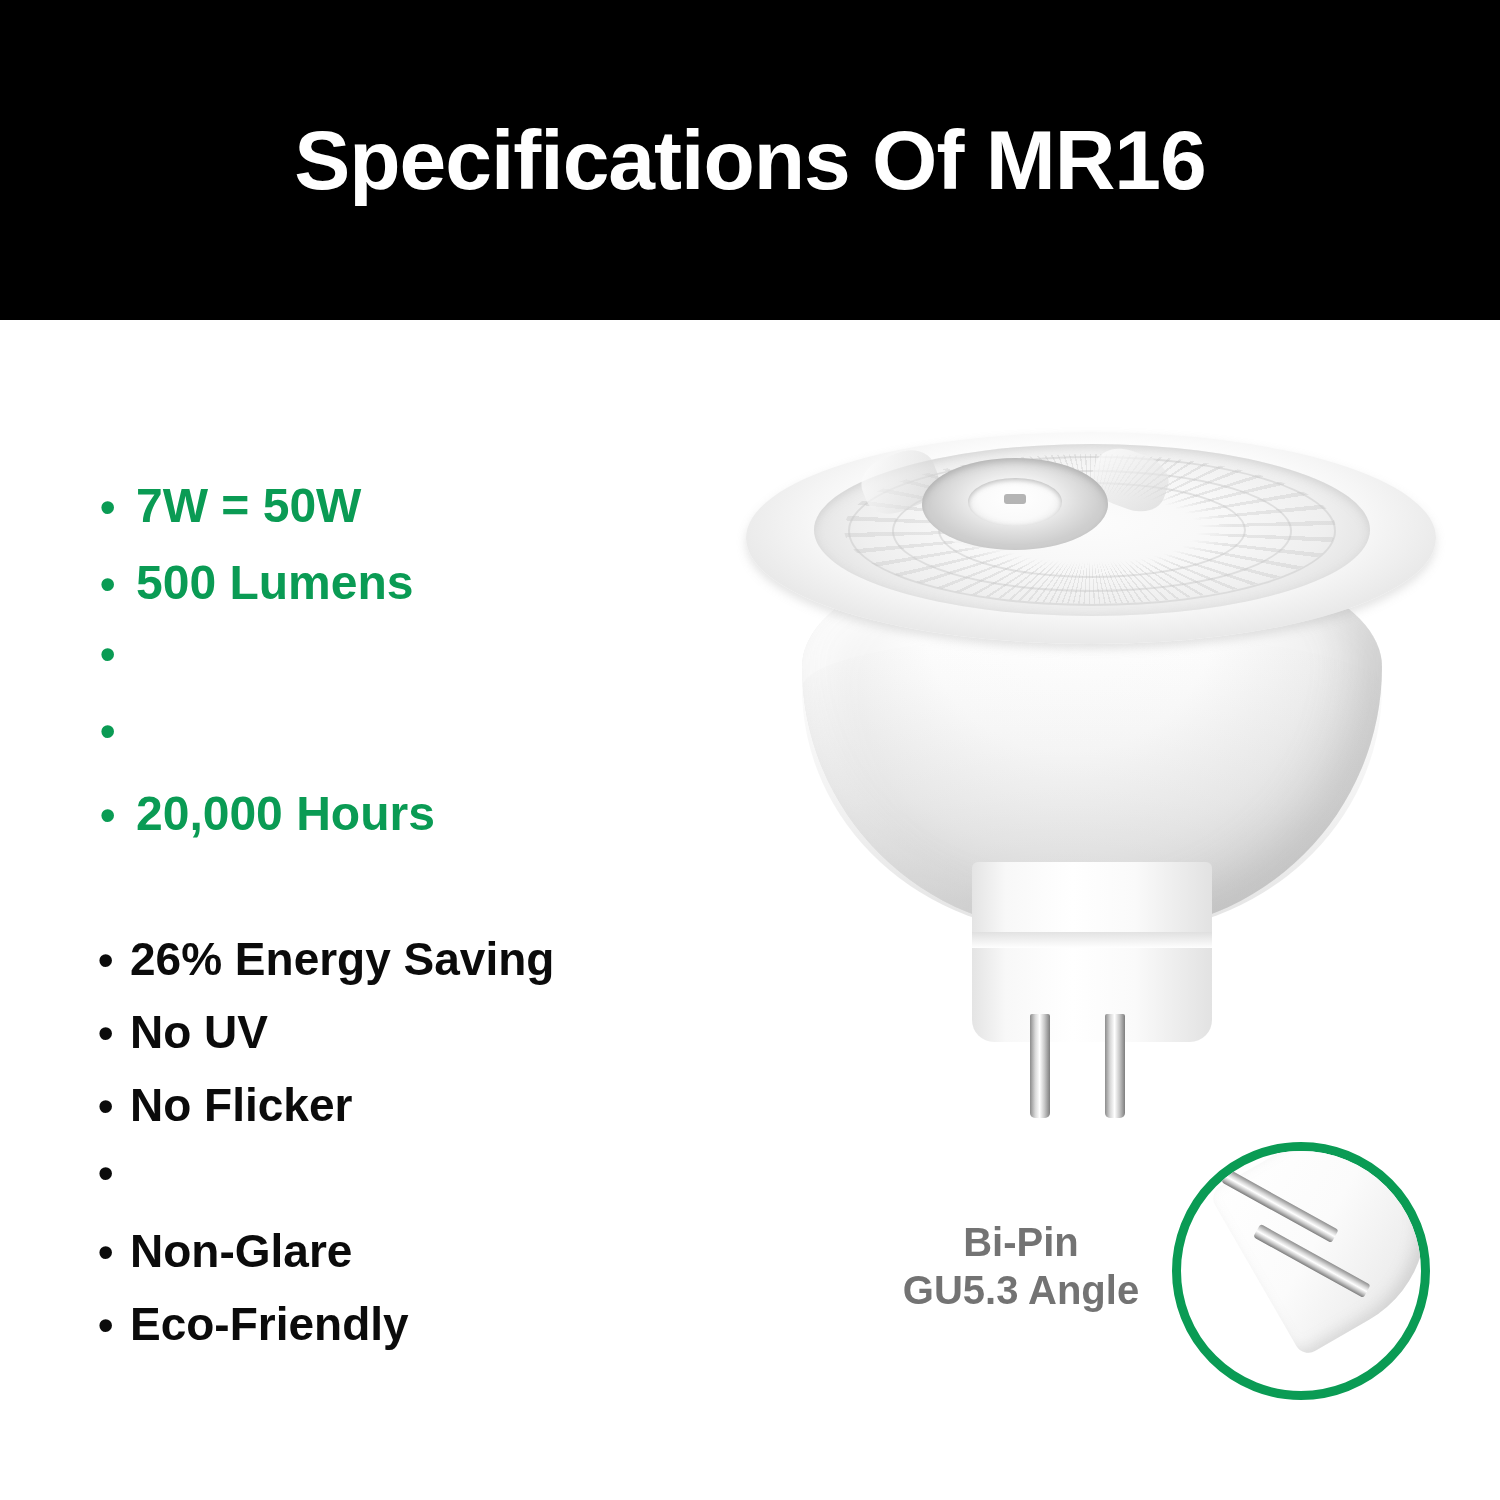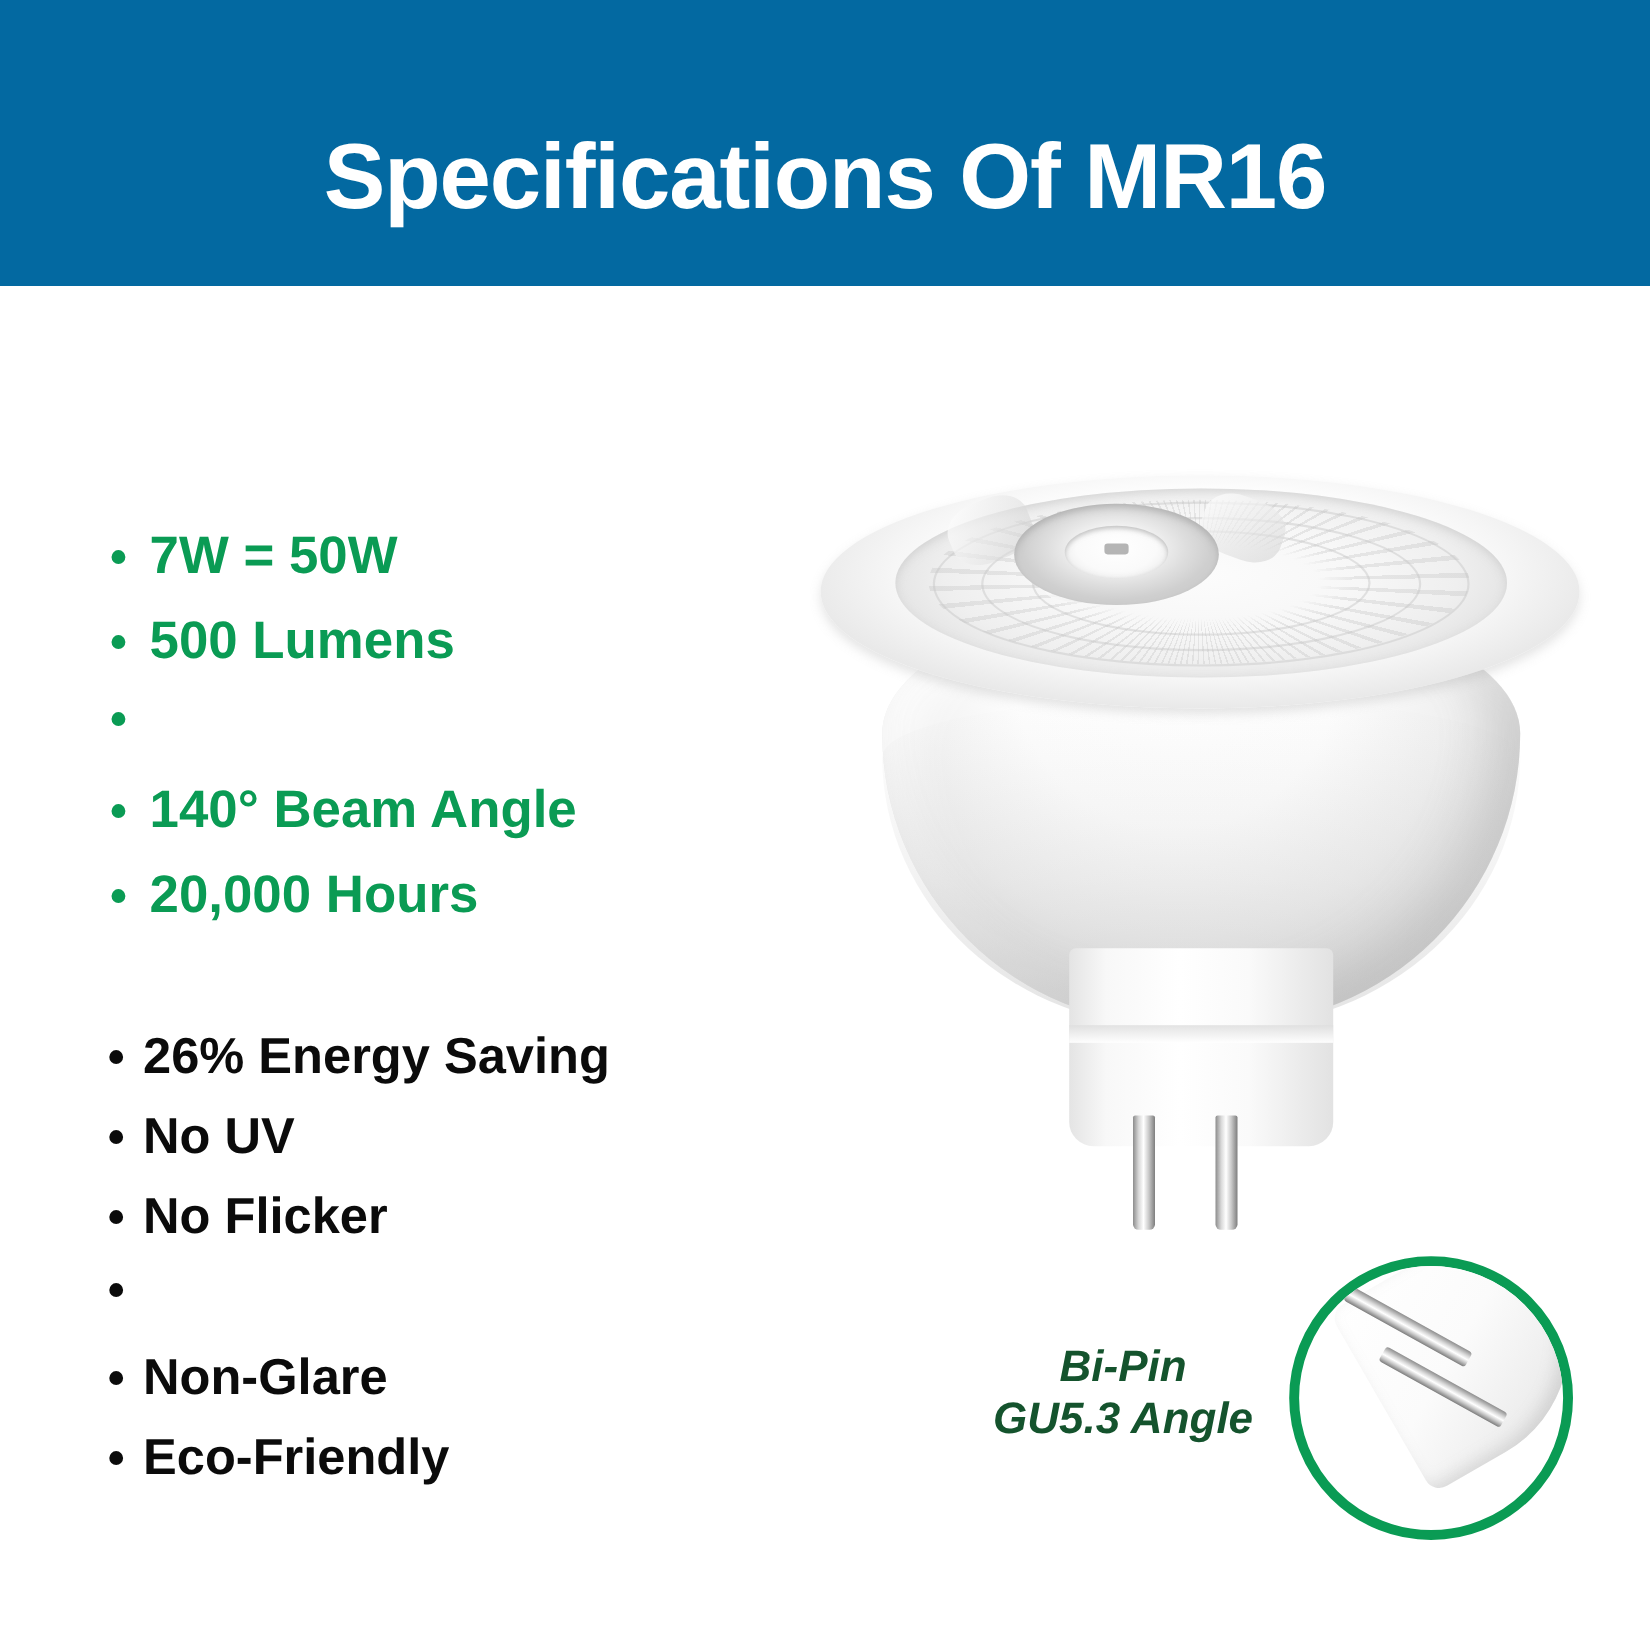--- a/index.html
+++ b/index.html
@@ -18,22 +18,22 @@
     background: #ffffff;
     overflow: hidden;
   }
 
   
   #header-banner {
     position: absolute;
     left: 0;
     top: 0;
     width: 1500px;
-    height: 260px;
-    background: #0369a1;
+    height: 320px;
+    background: #000000;
     text-align: center;
   }
   #page-title {
     position: absolute;
     left: 0;
     top: 0;
     width: 1500px;
     height: 320px;
     display: flex;
     align-items: center;
@@ -239,25 +239,24 @@
     top: 1140px;
     width: 540px;
     height: 250px;
   }
   #bipin-label {
     position: absolute;
     left: 0px;
     top: 78px;
     width: 282px;
     text-align: center;
-    color: #14532d;
+    color: #737373;
     font-size: 40px;
     font-weight: bold;
     line-height: 1.2;
-    font-style: italic;
   }
   #bipin-circle {
     position: absolute;
     left: 292px;
     top: 2px;
     width: 240px;
     height: 240px;
     border-radius: 50%;
     border: 9px solid #0a9b54;
     background: #ffffff;
@@ -300,21 +299,20 @@
     </div>
     <div class="spec-row">
       <span class="spec-bullet">•</span>
       <span class="spec-label">500 Lumens</span>
     </div>
     <div class="spec-row">
       <span class="spec-bullet">•</span>
     </div>
     <div class="spec-row">
       <span class="spec-bullet">•</span>
-      <span class="spec-label">140° Beam Angle</span>
     </div>
     <div class="spec-row">
       <span class="spec-bullet">•</span>
       <span class="spec-label">20,000 Hours</span>
     </div>
   </div>
 
   <div id="specs-secondary">
     <div class="spec-row">
       <span class="spec-bullet">•</span>

